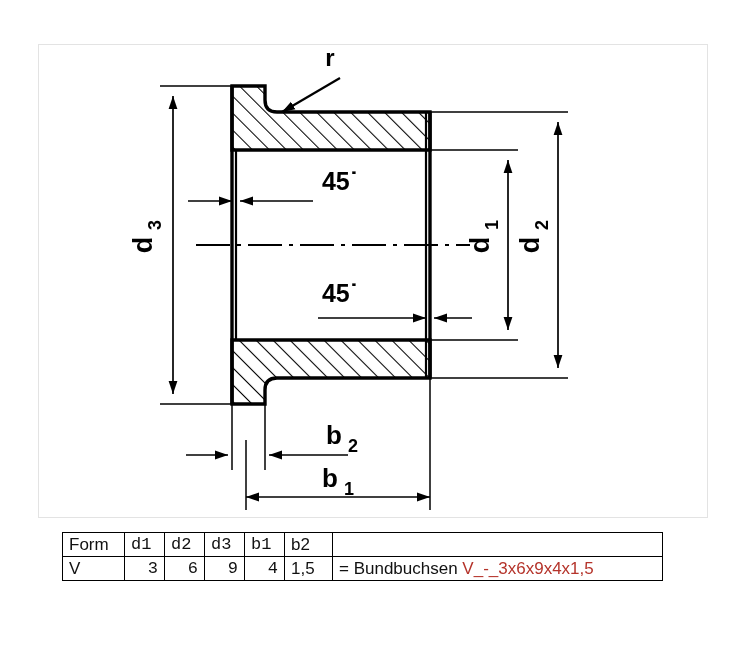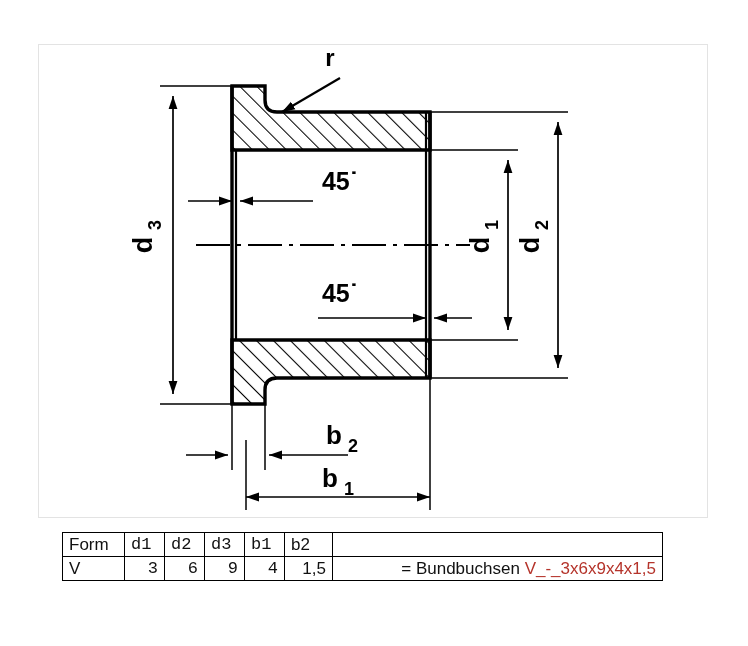--- a/index.html
+++ b/index.html
@@ -37,22 +37,22 @@
     border:1px solid #000000;
     padding:1px 6px;
     font-weight:normal;
     height:24px;
     box-sizing:border-box;
     white-space:nowrap;
   }
   #spec-table th{text-align:left;}
   .c-form{width:62px;margin-top:36px;}
   .c-num{width:40px;text-align:right;font-family:Liberation Mono, monospace;}
-  .c-num-w{width:48px;text-align:right;}
-  .c-note{width:330px;text-align:right;padding-left:8px;}
+  .c-num-w{width:48px;text-align:left;}
+  .c-note{width:330px;text-align:left;padding-left:8px;}
   .desig{color:#b5342b;}
 </style>
 </head>
 <body>
 
 <div id="stage">
 
   <div id="drawing-frame"></div>
 
   <svg id="drawing-svg" viewBox="0 0 748 646" xmlns="http://www.w3.org/2000/svg">

